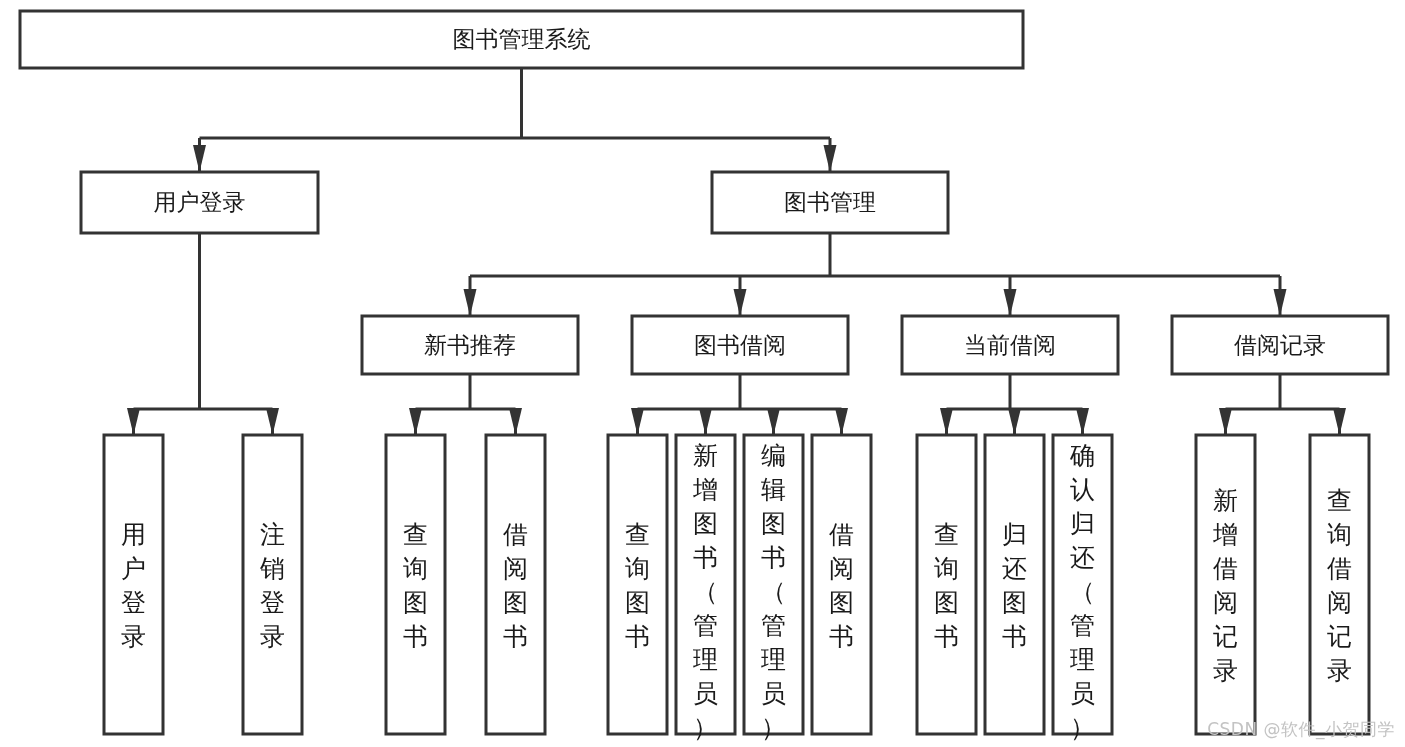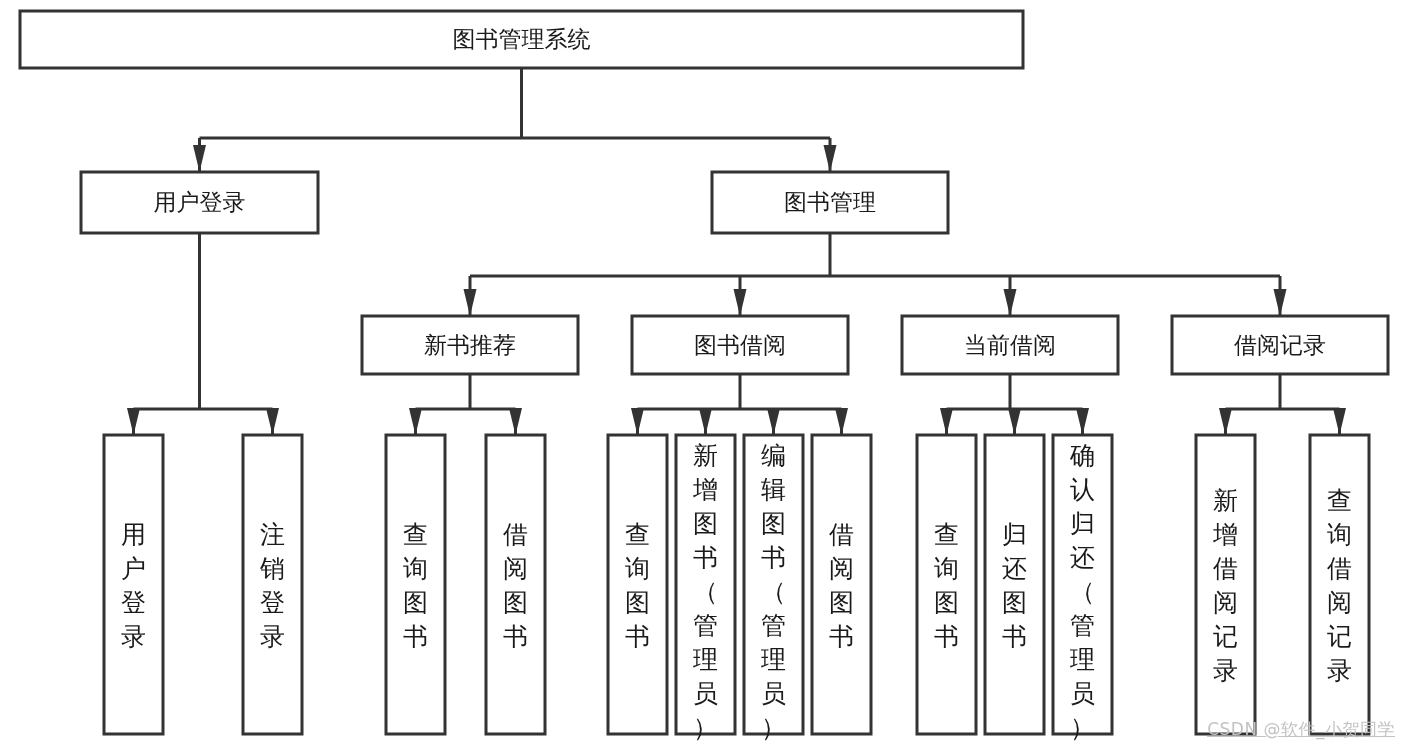--- a/index.html
+++ b/index.html
@@ -60,21 +60,20 @@
   .watermark {
     position: absolute;
     right: 10px;
     bottom: 6px;
     font-family: "DejaVu Sans", "Liberation Sans", sans-serif;
     font-size: 17px;
     color: #c3c3c3;
     white-space: nowrap;
     letter-spacing: 0.5px;
     user-select: none;
-    text-decoration: underline;
   }
 </style>
 </head>
 <body>
 
 <div id="diagram-root">
   <svg class="diagram-canvas" viewBox="0 0 1405 747">
     <g id="edges-layer">
         <line x1="521.5" y1="68" x2="521.5" y2="138" class="connector"></line>
         <line x1="199.5" y1="138" x2="830" y2="138" class="connector"></line>

